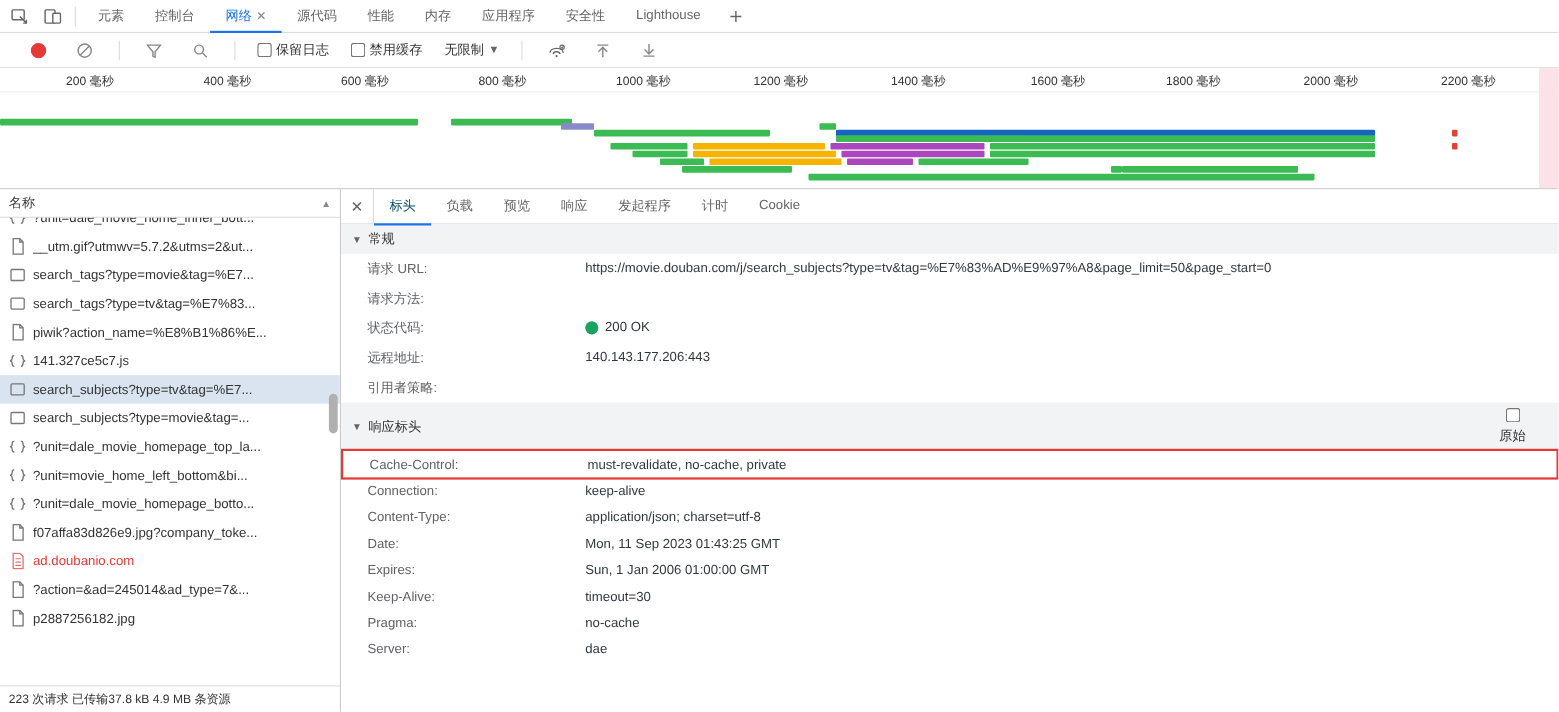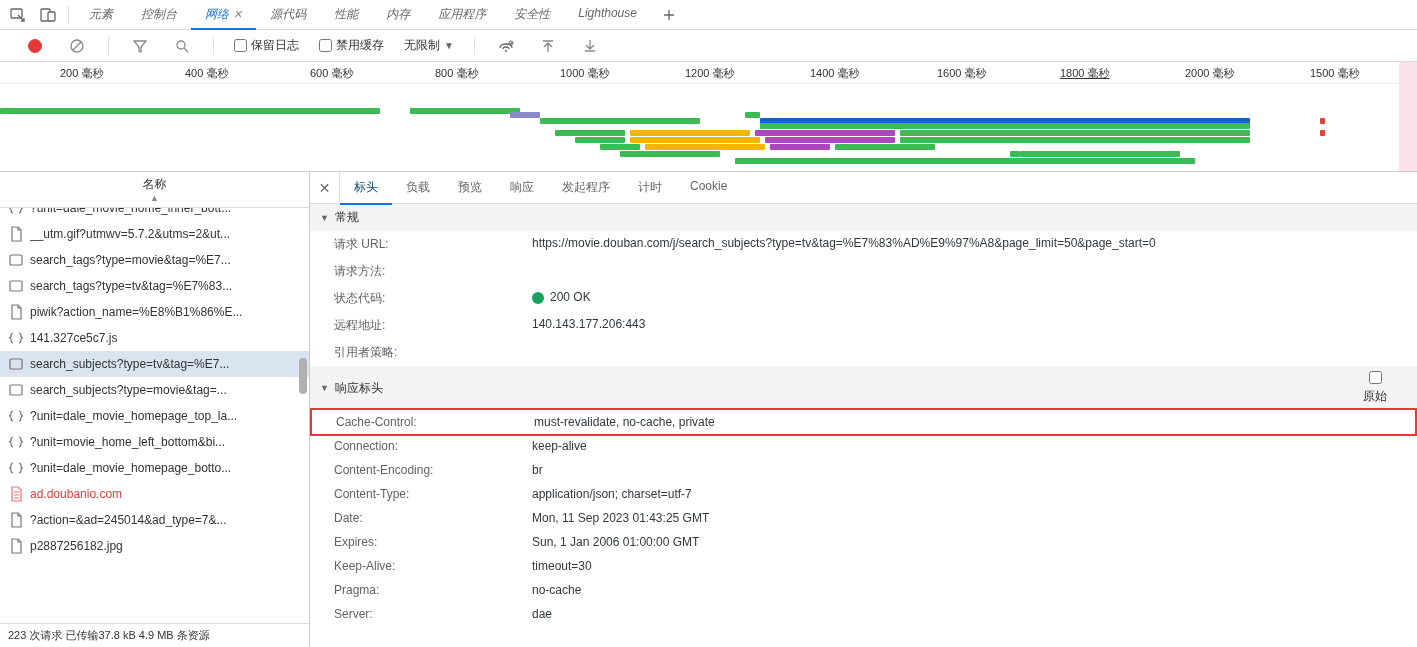--- a/index.html
+++ b/index.html
@@ -16,21 +16,21 @@
 .toolbar .iconbtn { width: 22px; height: 22px; display: flex; align-items: center; justify-content: center; cursor: pointer; color: #666; }
 .toolbar .sep { width: 1px; height: 18px; background: #ddd; }
 .toolbar label { display: flex; align-items: center; gap: 4px; color: #333; }
 .toolbar .caret { font-size: 10px; color: #666; }
 .timeline { height: 110px; border-bottom: 1px solid #ccc; position: relative; background: #fff; }
 .ruler { display: flex; height: 22px; border-bottom: 1px solid #eee; position: relative; }
 .ruler .tick { position: absolute; top: 4px; font-size: 11px; color: #333; white-space: nowrap; }
 .bar { position: absolute; height: 6px; border-radius: 1px; }
 .main { display: flex; height: calc(647px - 30px - 32px - 110px); }
 .sidebar { width: 310px; border-right: 1px solid #ccc; display: flex; flex-direction: column; position: relative; }
-.sidebar .hdr { padding: 4px 8px; border-bottom: 1px solid #ddd; font-weight: 400; display: flex; justify-content: space-between; align-items: center; flex-direction: column; }
+.sidebar .hdr { padding: 4px 8px; border-bottom: 1px solid #ddd; font-weight: 400; display: flex; justify-content: space-between; align-items: center; }
 .sidebar .list { flex: 1; overflow: hidden; }
 .sidebar .row { display: flex; align-items: center; gap: 6px; padding: 4px 8px; height: 26px; white-space: nowrap; overflow: hidden; text-overflow: ellipsis; cursor: pointer; }
 .sidebar .row.selected { background: #d9e4f0; }
 .sidebar .row.red { color: #e53935; }
 .sidebar .row .fi { width: 16px; height: 16px; flex-shrink: 0; }
 .sidebar .footer { border-top: 1px solid #ddd; padding: 4px 8px; font-size: 11px; color: #333; white-space: nowrap; overflow: hidden; }
 .scroll-thumb { position: absolute; right: 2px; width: 8px; background: #b0b0b0; border-radius: 4px; }
 .details { flex: 1; display: flex; flex-direction: column; overflow: hidden; }
 .dtabs { display: flex; height: 32px; border-bottom: 1px solid #ddd; align-items: center; }
 .dtabs .closebtn { width: 30px; text-align: center; font-size: 14px; color: #666; cursor: pointer; border-right: 1px solid #ddd; height: 100%; display: flex; align-items: center; justify-content: center; }
@@ -58,21 +58,21 @@
         <path d="M8 8 L14 14 M11 14 L14 14 L14 11" fill="none" stroke="#666" stroke-width="1.3"></path>
       </svg>
   </span>
   <span class="devicon">
     <svg viewBox="0 0 16 16">
         <rect x="1" y="2" width="9" height="12" rx="1" fill="none" stroke="#666" stroke-width="1.3"></rect>
         <rect x="8" y="5" width="7" height="9" rx="1" fill="#fff" stroke="#666" stroke-width="1.3"></rect>
       </svg>
   </span>
   <span class="sep"></span>
-  <div id="top-tabs-slot" style="display: flex; font-style: italic;">
+  <div id="top-tabs-slot" style="display: flex;">
       <div class="tab">元素</div>
       <div class="tab">控制台</div>
       <div class="tab active">网络<span class="close-x">✕</span></div>
       <div class="tab">源代码</div>
       <div class="tab">性能</div>
       <div class="tab">内存</div>
       <div class="tab">应用程序</div>
       <div class="tab">安全性</div>
       <div class="tab">Lighthouse</div>
     </div>
@@ -142,23 +142,23 @@
 <div class="timeline">
   <div class="ruler" id="ruler">
       <span class="tick" style="left: 60px;">200 毫秒</span>
       <span class="tick" style="left: 185px;">400 毫秒</span>
       <span class="tick" style="left: 310px;">600 毫秒</span>
       <span class="tick" style="left: 435px;">800 毫秒</span>
       <span class="tick" style="left: 560px;">1000 毫秒</span>
       <span class="tick" style="left: 685px;">1200 毫秒</span>
       <span class="tick" style="left: 810px;">1400 毫秒</span>
       <span class="tick" style="left: 937px;">1600 毫秒</span>
-      <span class="tick" style="left: 1060px; text-decoration: underline;">1800 毫秒</span>
+      <span class="tick" style="left: 1060px;">1800 毫秒</span>
       <span class="tick" style="left: 1185px;">2000 毫秒</span>
-      <span class="tick" style="left: 1310px;">1500 毫秒</span>
+      <span class="tick" style="left: 1310px;">2200 毫秒</span>
     </div>
   <div id="bars" style="position:relative;top:0;">
       <div class="bar" style="left: 0px; width: 380px; top: 24px; background: rgb(60, 186, 84);"></div>
       <div class="bar" style="left: 410px; width: 110px; top: 24px; background: rgb(60, 186, 84);"></div>
       <div class="bar" style="left: 510px; width: 30px; top: 28px; background: rgb(138, 138, 203);"></div>
       <div class="bar" style="left: 745px; width: 15px; top: 28px; background: rgb(60, 186, 84);"></div>
       <div class="bar" style="left: 540px; width: 160px; top: 34px; background: rgb(60, 186, 84);"></div>
       <div class="bar" style="left: 760px; width: 490px; top: 34px; background: rgb(21, 101, 192);"></div>
       <div class="bar" style="left: 760px; width: 490px; top: 39px; background: rgb(60, 186, 84);"></div>
       <div class="bar" style="left: 555px; width: 70px; top: 46px; background: rgb(60, 186, 84);"></div>
@@ -274,20 +274,29 @@
           <span style="overflow: hidden; text-overflow: ellipsis;">?unit=movie_home_left_bottom&amp;bi...</span>
         </div>
         <div class="row">
           <span class="fi">
             <svg viewBox="0 0 16 16">
               <path d="M5 3c-2 0-2 2-2 3s-1 2-2 2c1 0 2 1 2 2s0 3 2 3M11 3c2 0 2 2 2 3s1 2 2 2c-1 0-2 1-2 2s0 3-2 3" fill="none" stroke="#777" stroke-width="1.2"></path>
             </svg>
           </span>
           <span style="overflow: hidden; text-overflow: ellipsis;">?unit=dale_movie_homepage_botto...</span>
         </div>
+        <div class="row">
+          <span class="fi">
+            <svg viewBox="0 0 16 16">
+              <path d="M4 1h6l3 3v11H4z" fill="none" stroke="#777" stroke-width="1.2"></path>
+              <path d="M10 1v3h3" fill="none" stroke="#777" stroke-width="1.2"></path>
+            </svg>
+          </span>
+          <span style="overflow: hidden; text-overflow: ellipsis;">f07affa83d826e9.jpg?company_toke...</span>
+        </div>
         <div class="row red">
           <span class="fi">
             <svg viewBox="0 0 16 16">
               <path d="M4 1h6l3 3v11H4z" fill="none" stroke="#e57373" stroke-width="1.2"></path>
               <path d="M6 6h5M6 9h5M6 12h5" stroke="#e57373" stroke-width="1"></path>
             </svg>
           </span>
           <span style="overflow: hidden; text-overflow: ellipsis;">ad.doubanio.com</span>
         </div>
         <div class="row">
@@ -362,26 +371,22 @@
       <div id="response-rows">
           <div class="kv highlight-box">
             <div class="k">Cache-Control:</div>
             <div class="v">must-revalidate, no-cache, private</div>
           </div>
           <div class="kv">
             <div class="k">Connection:</div>
             <div class="v">keep-alive</div>
           </div>
           <div class="kv">
-            <div class="k">Content-Encoding:</div>
-            <div class="v">br</div>
-          </div>
-          <div class="kv">
             <div class="k">Content-Type:</div>
-            <div class="v">application/json; charset=utf-7</div>
+            <div class="v">application/json; charset=utf-8</div>
           </div>
           <div class="kv">
             <div class="k">Date:</div>
             <div class="v">Mon, 11 Sep 2023 01:43:25 GMT</div>
           </div>
           <div class="kv">
             <div class="k">Expires:</div>
             <div class="v">Sun, 1 Jan 2006 01:00:00 GMT</div>
           </div>
           <div class="kv">

